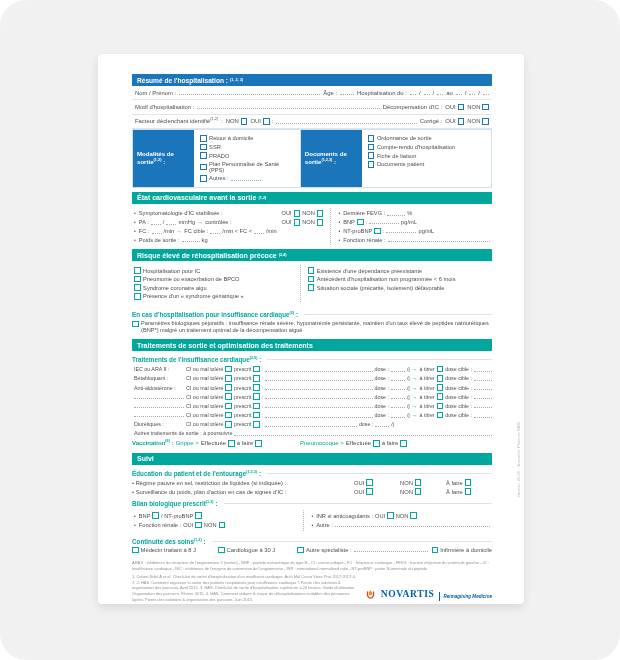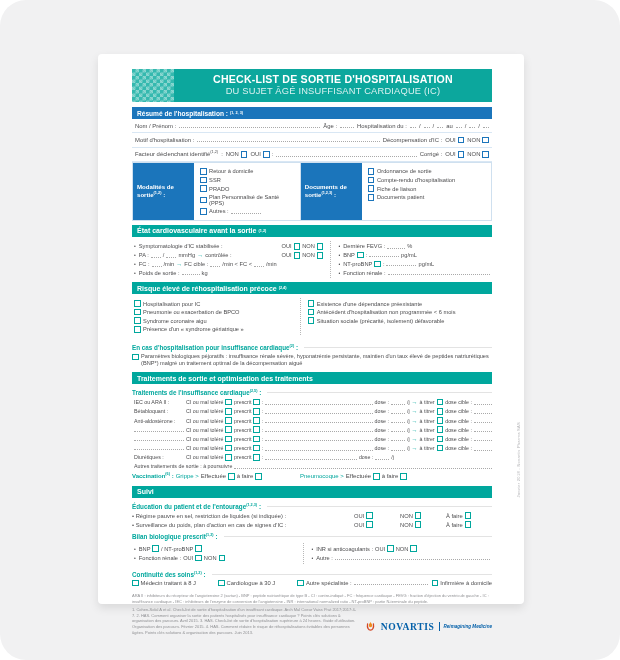--- a/index.html
+++ b/index.html
@@ -63,43 +63,36 @@
   .edu .lbl{flex:1;}
   .edu .cell{width:46px;flex:none;display:flex;align-items:center;gap:2px;}
 
   
   .cont{display:flex;align-items:center;gap:4px;font-size:5.8px;color:#4d4d4f;margin:2px 0;}
 
   
   .fn{position:relative;margin-top:7px;font-size:4px;line-height:1.45;color:#8f9093;}
   .fn .abbr{margin-bottom:2px;}
   .fn .refs{width:63%;}
-  .logo{position:absolute;right:0;bottom:2px;display:flex;align-items:center;gap:4px;}
+  .logo{position:absolute;right:0;bottom:2px;display:flex;align-items:flex-end;gap:4px;}
   .brand{font-family:"Liberation Serif",serif;font-weight:bold;color:#0460a9;font-size:9.6px;letter-spacing:.6px;}
   .vbar{width:1px;height:9px;background:#0460a9;}
   .tagline{color:#0460a9;font-size:4.6px;font-weight:bold;font-style:italic;}
   .side{position:absolute;right:3px;top:368px;writing-mode:vertical-rl;transform:rotate(180deg);
         font-size:4px;color:#b5b5b8;letter-spacing:.3px;}
   .tealtxt{color:#00a79d;}
   .mt4{margin-top:4px;} .mt6{margin-top:6px;}
 </style>
 </head>
 <body>
 
 <div class="canvas">
  <div class="page">
   <div class="content">
 
-    <div class="doc-header">
-      <div class="pattern"></div>
-      <div class="titles">
-        <div class="t1">CHECK-LIST DE SORTIE D'HOSPITALISATION</div>
-        <div class="t2">DU SUJET ÂGÉ INSUFFISANT CARDIAQUE (IC)</div>
-      </div>
-    </div>
 
     <div class="bar blue">
       <span>Résumé de l'hospitalisation :</span>
       <sup>(1, 2, 3)</sup>
     </div>
 
     <div>
       <div class="fr">
         <span>Nom / Prénom :</span>
         <span class="dots"></span>

